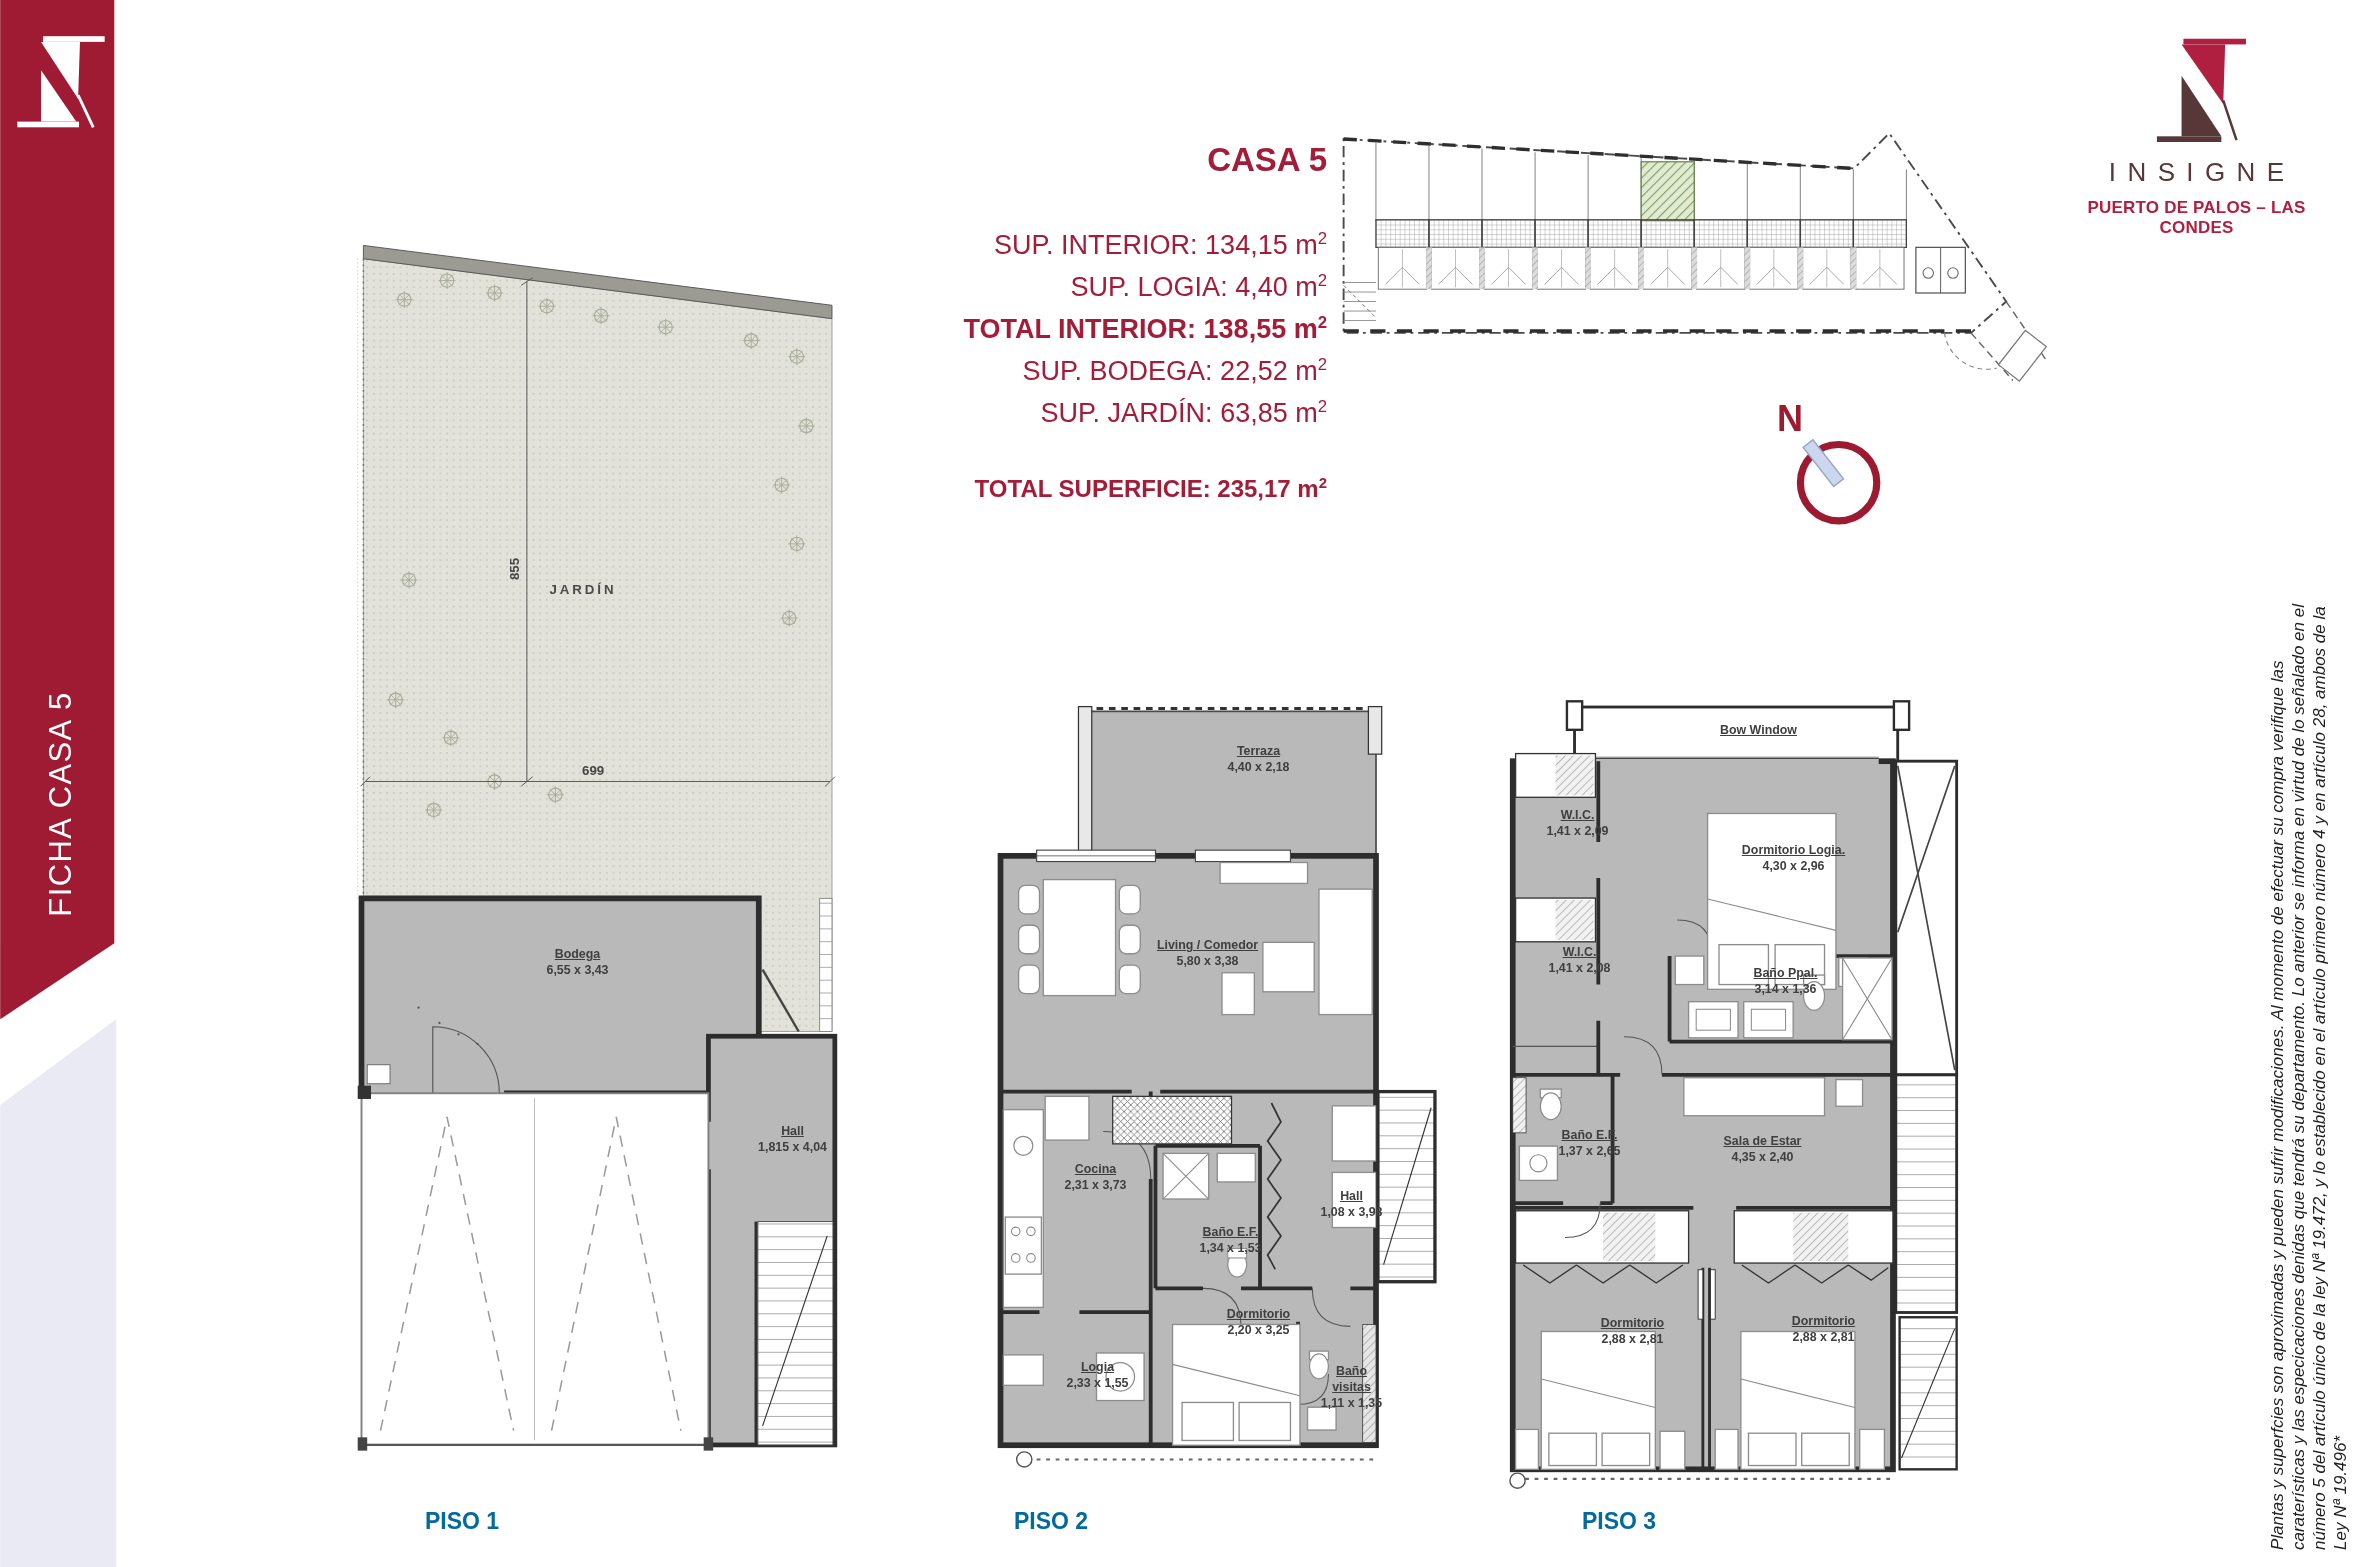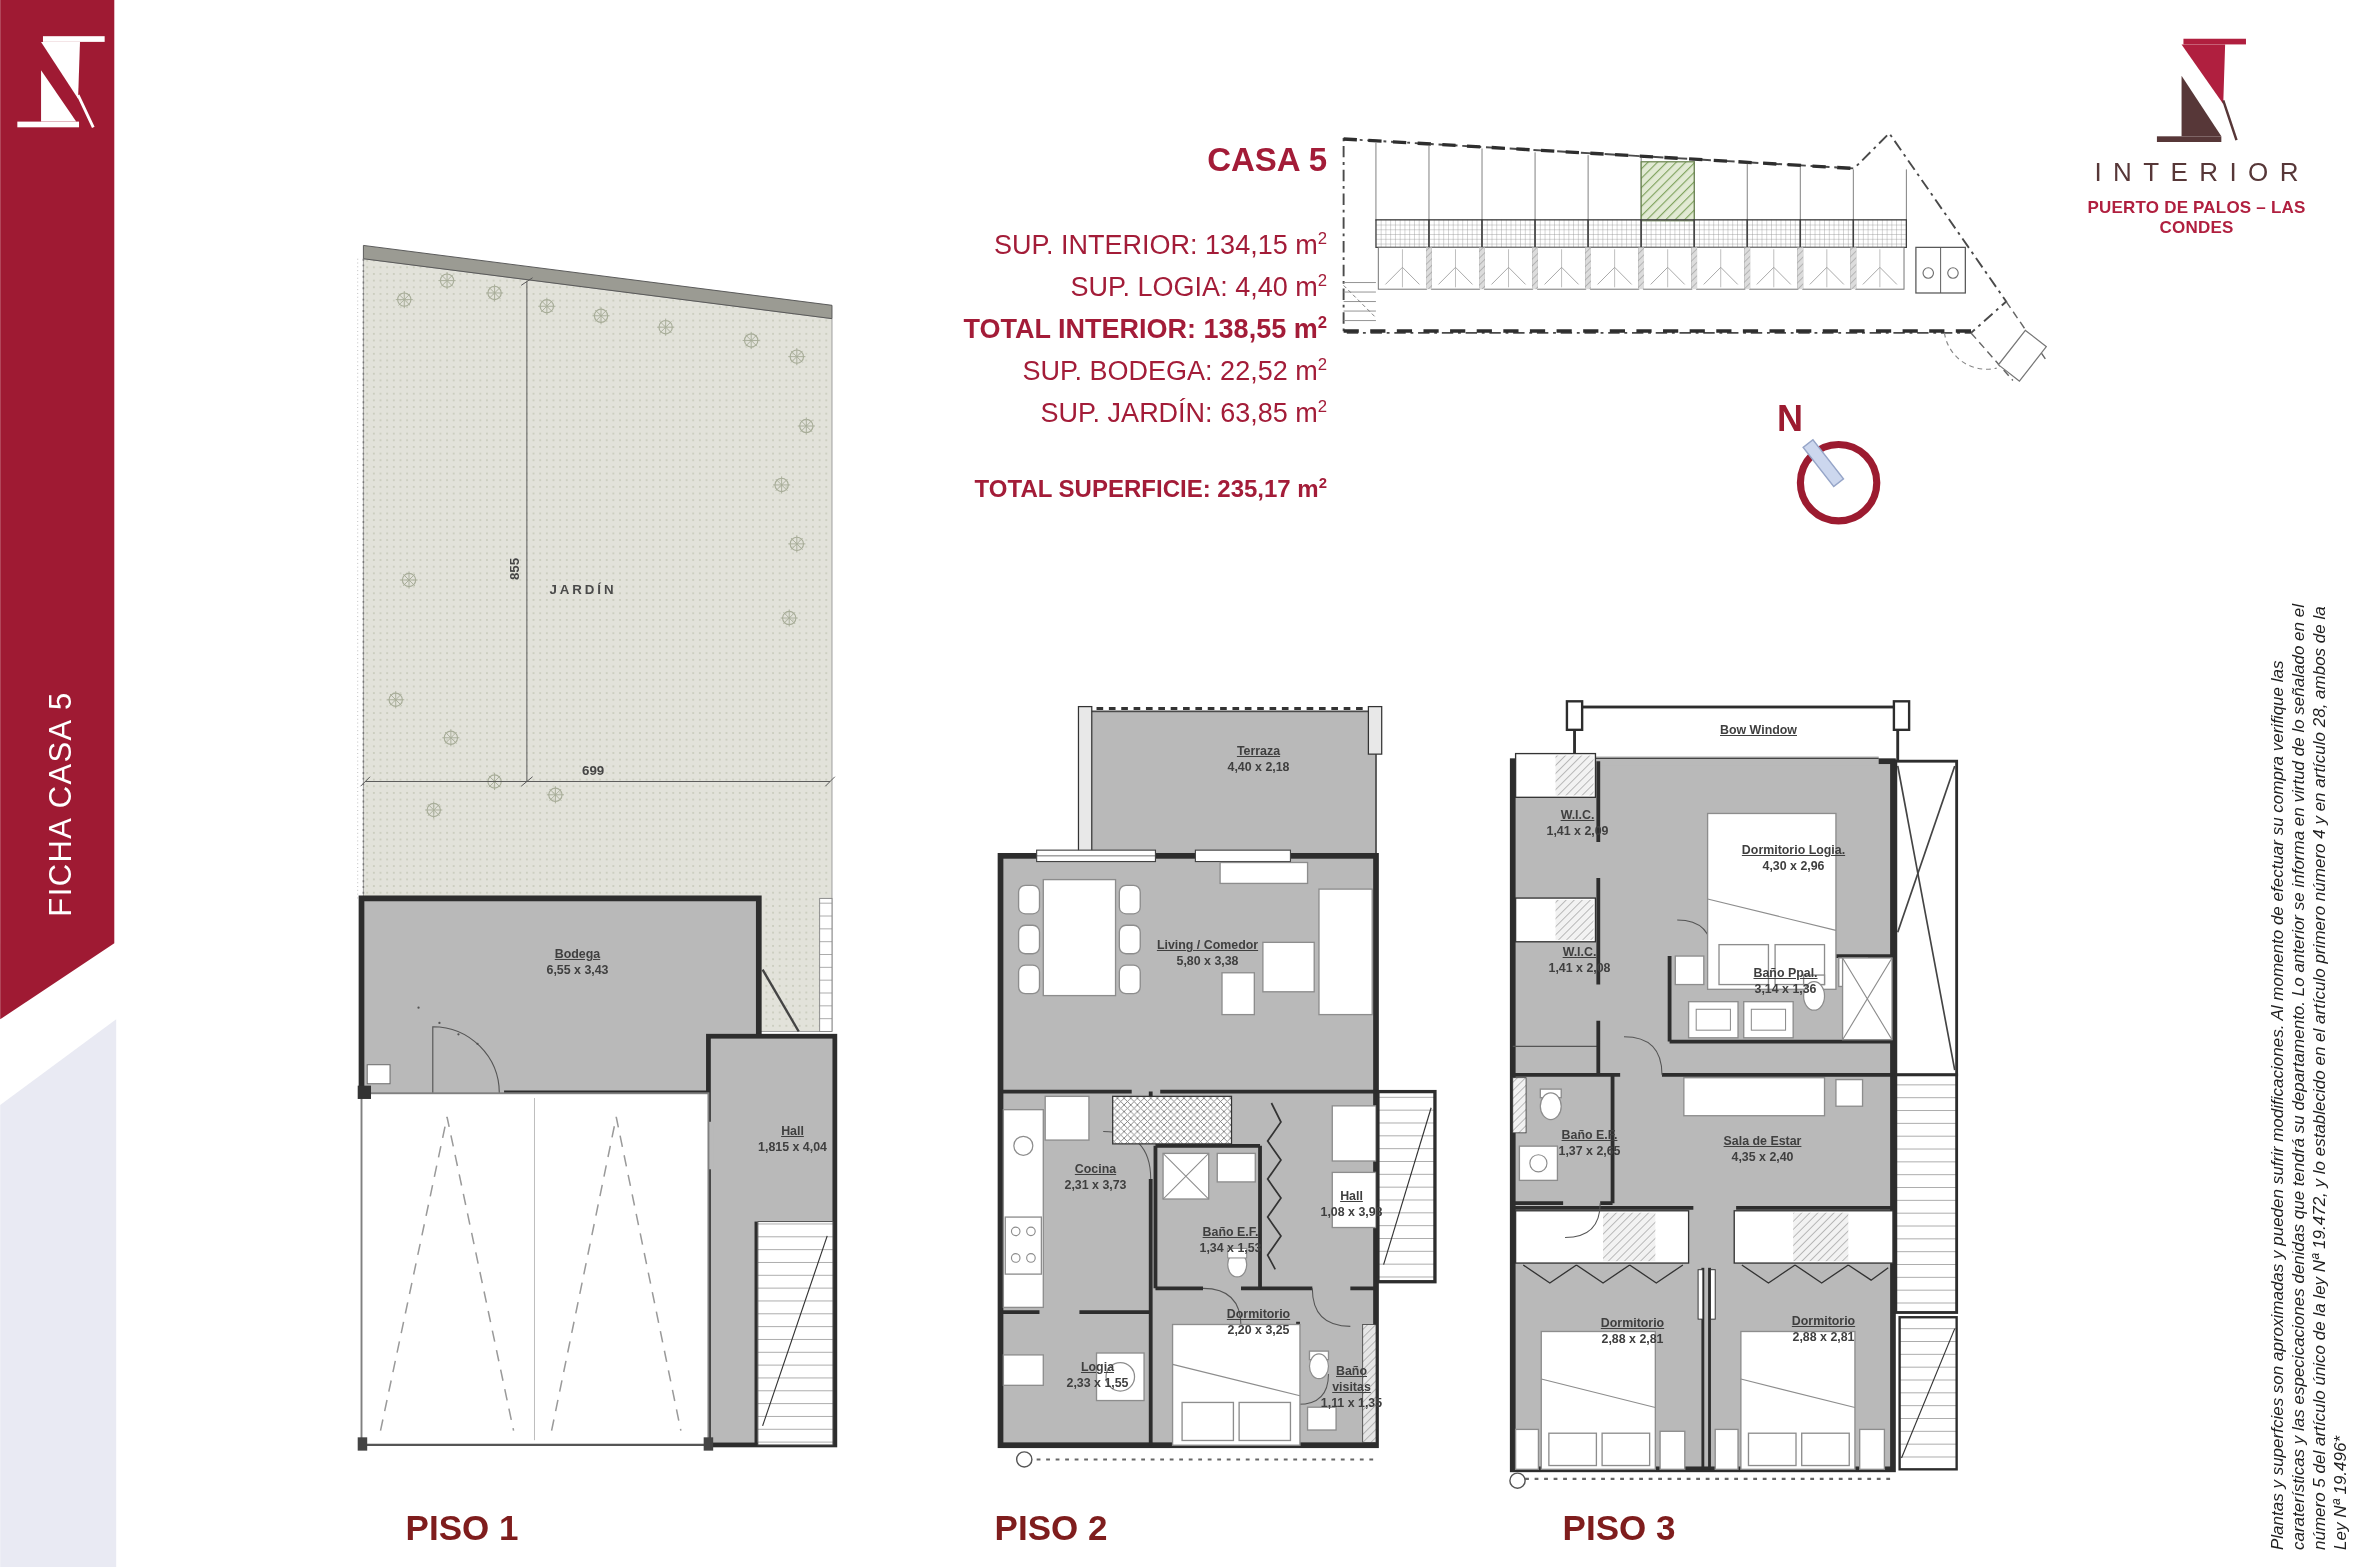--- a/index.html
+++ b/index.html
@@ -33,22 +33,22 @@
   
   .rlabel{position:absolute;transform:translateX(-50%);text-align:center;
           font-size:12.4px;font-weight:700;color:#3f3f3f;line-height:1.3;white-space:nowrap;padding-left:45px;}
   .rlabel .rname{display:block;text-decoration:underline;}
   .rlabel .rdim{display:block;}
   .rlabel.wrap{white-space:normal;width:63px;}
   .jlabel{position:absolute;transform:translateX(-50%);font-size:13.3px;font-weight:700;
           color:#4a4a4a;letter-spacing:2.9px;}
   .dimlabel{position:absolute;font-size:13.3px;font-weight:700;color:#454545;}
   .dimlabel.vert{transform:translate(-50%,-50%) rotate(-90deg);}
-  .floor-label{position:absolute;transform:translateX(-50%);color:#7f1d1d;
-               font-size:35px;font-weight:700;white-space:nowrap;}
+  .floor-label{position:absolute;transform:translateX(-50%);color:#0369a1;
+               font-size:23px;font-weight:700;white-space:nowrap;}
 
   
   #disclaimer{left:2267px;top:1550px;width:1236px;transform:rotate(-90deg);
               transform-origin:0 0;font-style:italic;font-size:17px;line-height:21px;
               color:#1f1f1f;}
 </style>
 </head>
 <body>
 
 <div id="stage">
@@ -78,21 +78,21 @@
     <div id="total-row"><span>TOTAL SUPERFICIE: 235,17 m</span><sup>2</sup></div>
   </div>
 
   <svg class="abs" style="left:2155px;top:34px" width="91" height="108" viewBox="0 0 96 114">
     <rect x="30" y="5" width="66" height="6" fill="#b01f3f"></rect>
     <polygon points="28,11 74,11 72,74" fill="#b01f3f"></polygon>
     <polygon points="28,44 70,108 28,108" fill="#573738"></polygon>
     <rect x="2" y="108" width="68" height="6" fill="#573738"></rect>
     <line x1="72" y1="70" x2="86" y2="112" stroke="#573738" stroke-width="2.6"></line>
   </svg>
-  <div id="brand-word" class="abs">INTERIOR</div>
+  <div id="brand-word" class="abs">INSIGNE</div>
   <div id="brand-loc" class="abs">PUERTO DE PALOS – LAS CONDES</div>
 
   <svg class="abs" style="left:1336px;top:78px" width="732" height="314" viewBox="0 0 770 330">
     <defs>
       <pattern id="sgrid" width="5" height="5" patternUnits="userSpaceOnUse">
         <path d="M0 0H5M0 0V5" stroke="#8f8f8f" stroke-width="0.8" fill="none"></path>
       </pattern>
       <pattern id="sgreen" width="7" height="7" patternUnits="userSpaceOnUse" patternTransform="rotate(45)">
         <rect width="7" height="7" fill="#e2ead4"></rect>
         <line x1="0" y1="0" x2="0" y2="7" stroke="#7fa35e" stroke-width="2.4"></line>

